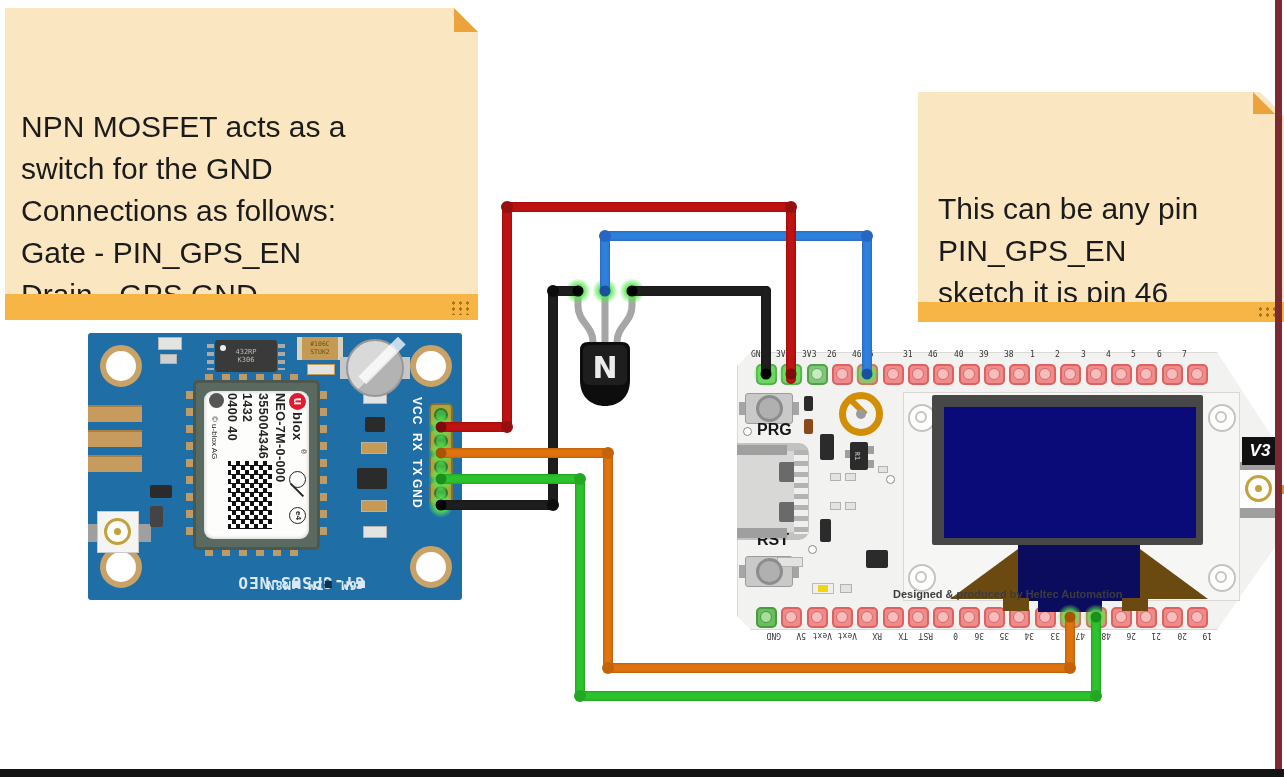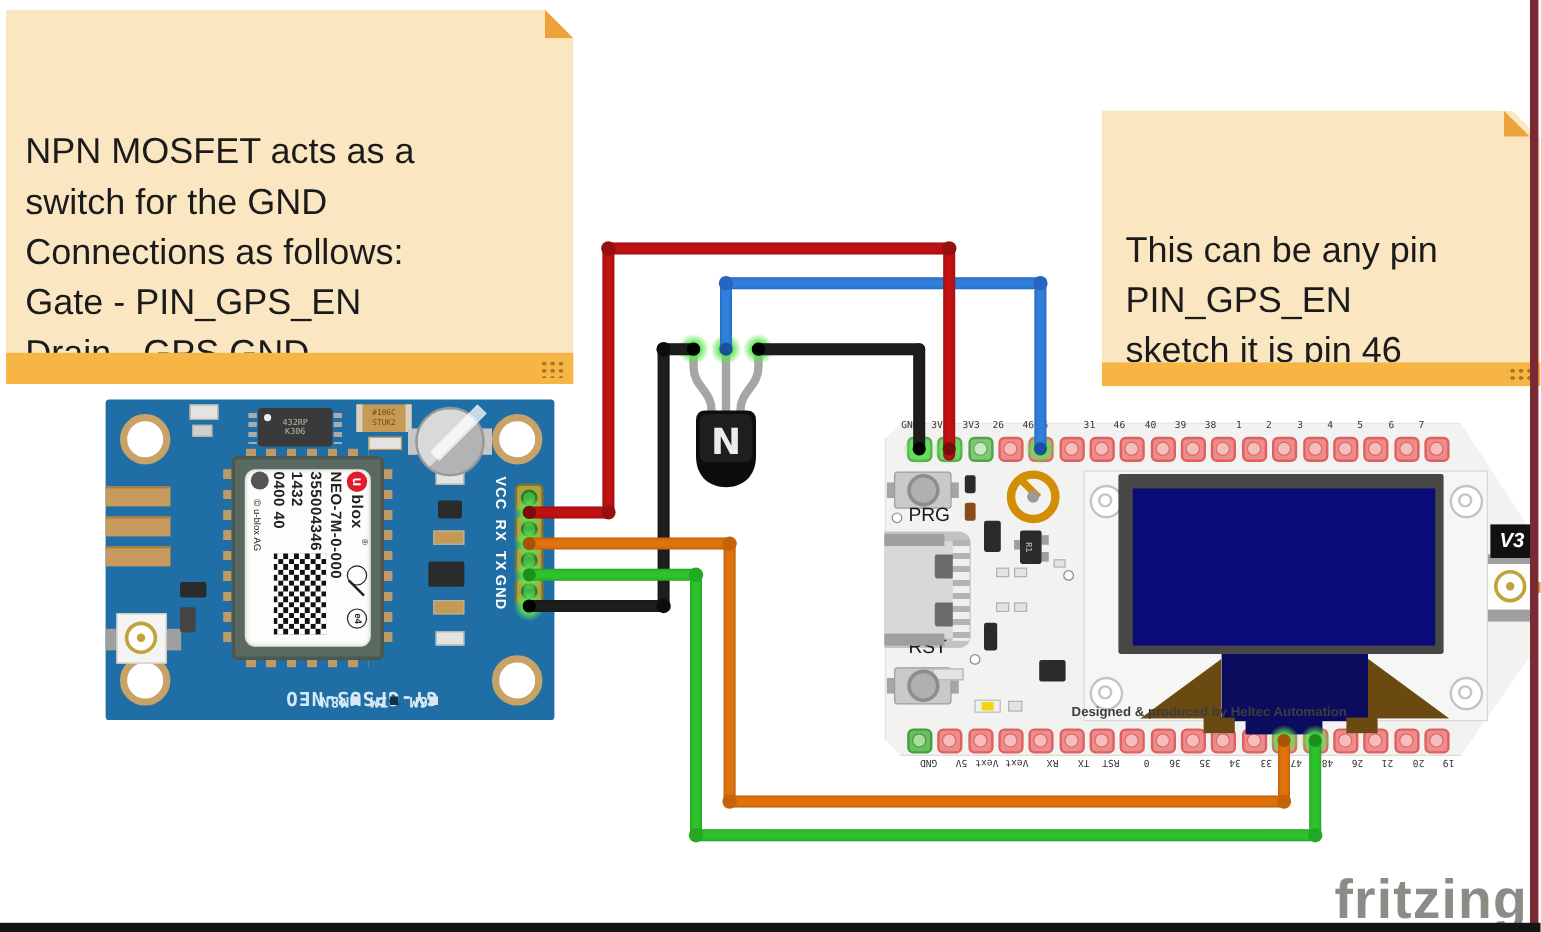--- a/index.html
+++ b/index.html
@@ -79,21 +79,21 @@
   .pin.green i{background:#c8e9c2;border-color:#69aa5f;}
   .pin.gnd-bright{background:#69bf5d;border-color:#4a9b40;}
   .pin.gnd-bright i{background:#a9dd9e;border-color:#4a9b40;}
   .tpin{top:363.5px;}  .bpin{top:606.5px;}
   .pinlab{width:30px;text-align:left;font-size:8px;color:#333;z-index:13;
      font-family:"DejaVu Sans Mono",monospace;}
   .tlab{top:350px;} .blab{top:631px;transform:rotate(180deg);}
   .btn-plate{width:48px;height:31px;background:#c9c9c9;border:1px solid #9c9c9c;border-radius:3px;z-index:12;}
   .btn-tab{width:8px;height:13px;background:#a5a5a5;z-index:11;}
   .btn-circle{width:27px;height:27px;border-radius:50%;background:#b0b0b0;border:3px solid #8d8d8d;z-index:13;}
-  .btn-label{font-size:16px;font-weight:normal;color:#161616;z-index:13;}
+  .btn-label{font-size:16px;font-weight:bold;color:#161616;z-index:13;}
   .tp-circle{width:9px;height:9px;border-radius:50%;border:1.6px solid #8a8a8a;background:#fff;z-index:13;}
   .usb-outer{left:737px;top:443px;width:72px;height:97px;background:#c2c2c0;border-radius:0 10px 10px 0;z-index:12;}
   .usb-inner{left:737px;top:451px;width:58px;height:81px;background:#d8d8d6;z-index:13;}
   .usb-bar{width:50px;height:10px;background:#9f9f9f;z-index:14;}
   .usb-block{width:22px;height:20px;background:#6a6a6a;z-index:14;border-radius:2px;}
   .usb-teeth{left:794px;top:450px;width:14px;height:84px;z-index:14;
      background-image:repeating-linear-gradient(to bottom,#b3b3b3 0 5px,#efefef 5px 11px);}
   .coil{left:839px;top:392px;width:44px;height:44px;border-radius:50%;border:7px solid #d28e06;z-index:12;}
   .coil-line{left:845px;top:403px;width:24px;height:6px;background:#d28e06;transform:rotate(45deg);z-index:13;}
   .coil-dot{left:856px;top:409px;width:10px;height:10px;border-radius:50%;background:#9a9a9a;z-index:14;}
@@ -554,16 +554,15 @@
   <div class="cap c-orange" style="left:1070px;top:617px;"></div>
   <div class="cap c-green" style="left:441px;top:479px;"></div>
   <div class="cap c-green" style="left:1096px;top:617px;"></div>
   <div class="cap c-black" style="left:441px;top:505px;"></div>
   <div class="cap c-black" style="left:578px;top:291px;"></div>
   <div class="cap c-black" style="left:632px;top:291px;"></div>
   <div class="cap c-black" style="left:766px;top:374px;"></div>
   <div class="cap c-blue" style="left:605px;top:291px;"></div>
   <div class="cap c-blue" style="left:867px;top:374px;"></div>
 
-  <div class="watermark">fritzing</div>
   <div class="frame-right"></div>
   <div class="frame-bottom"></div>
 </div>
 
 </body></html>

